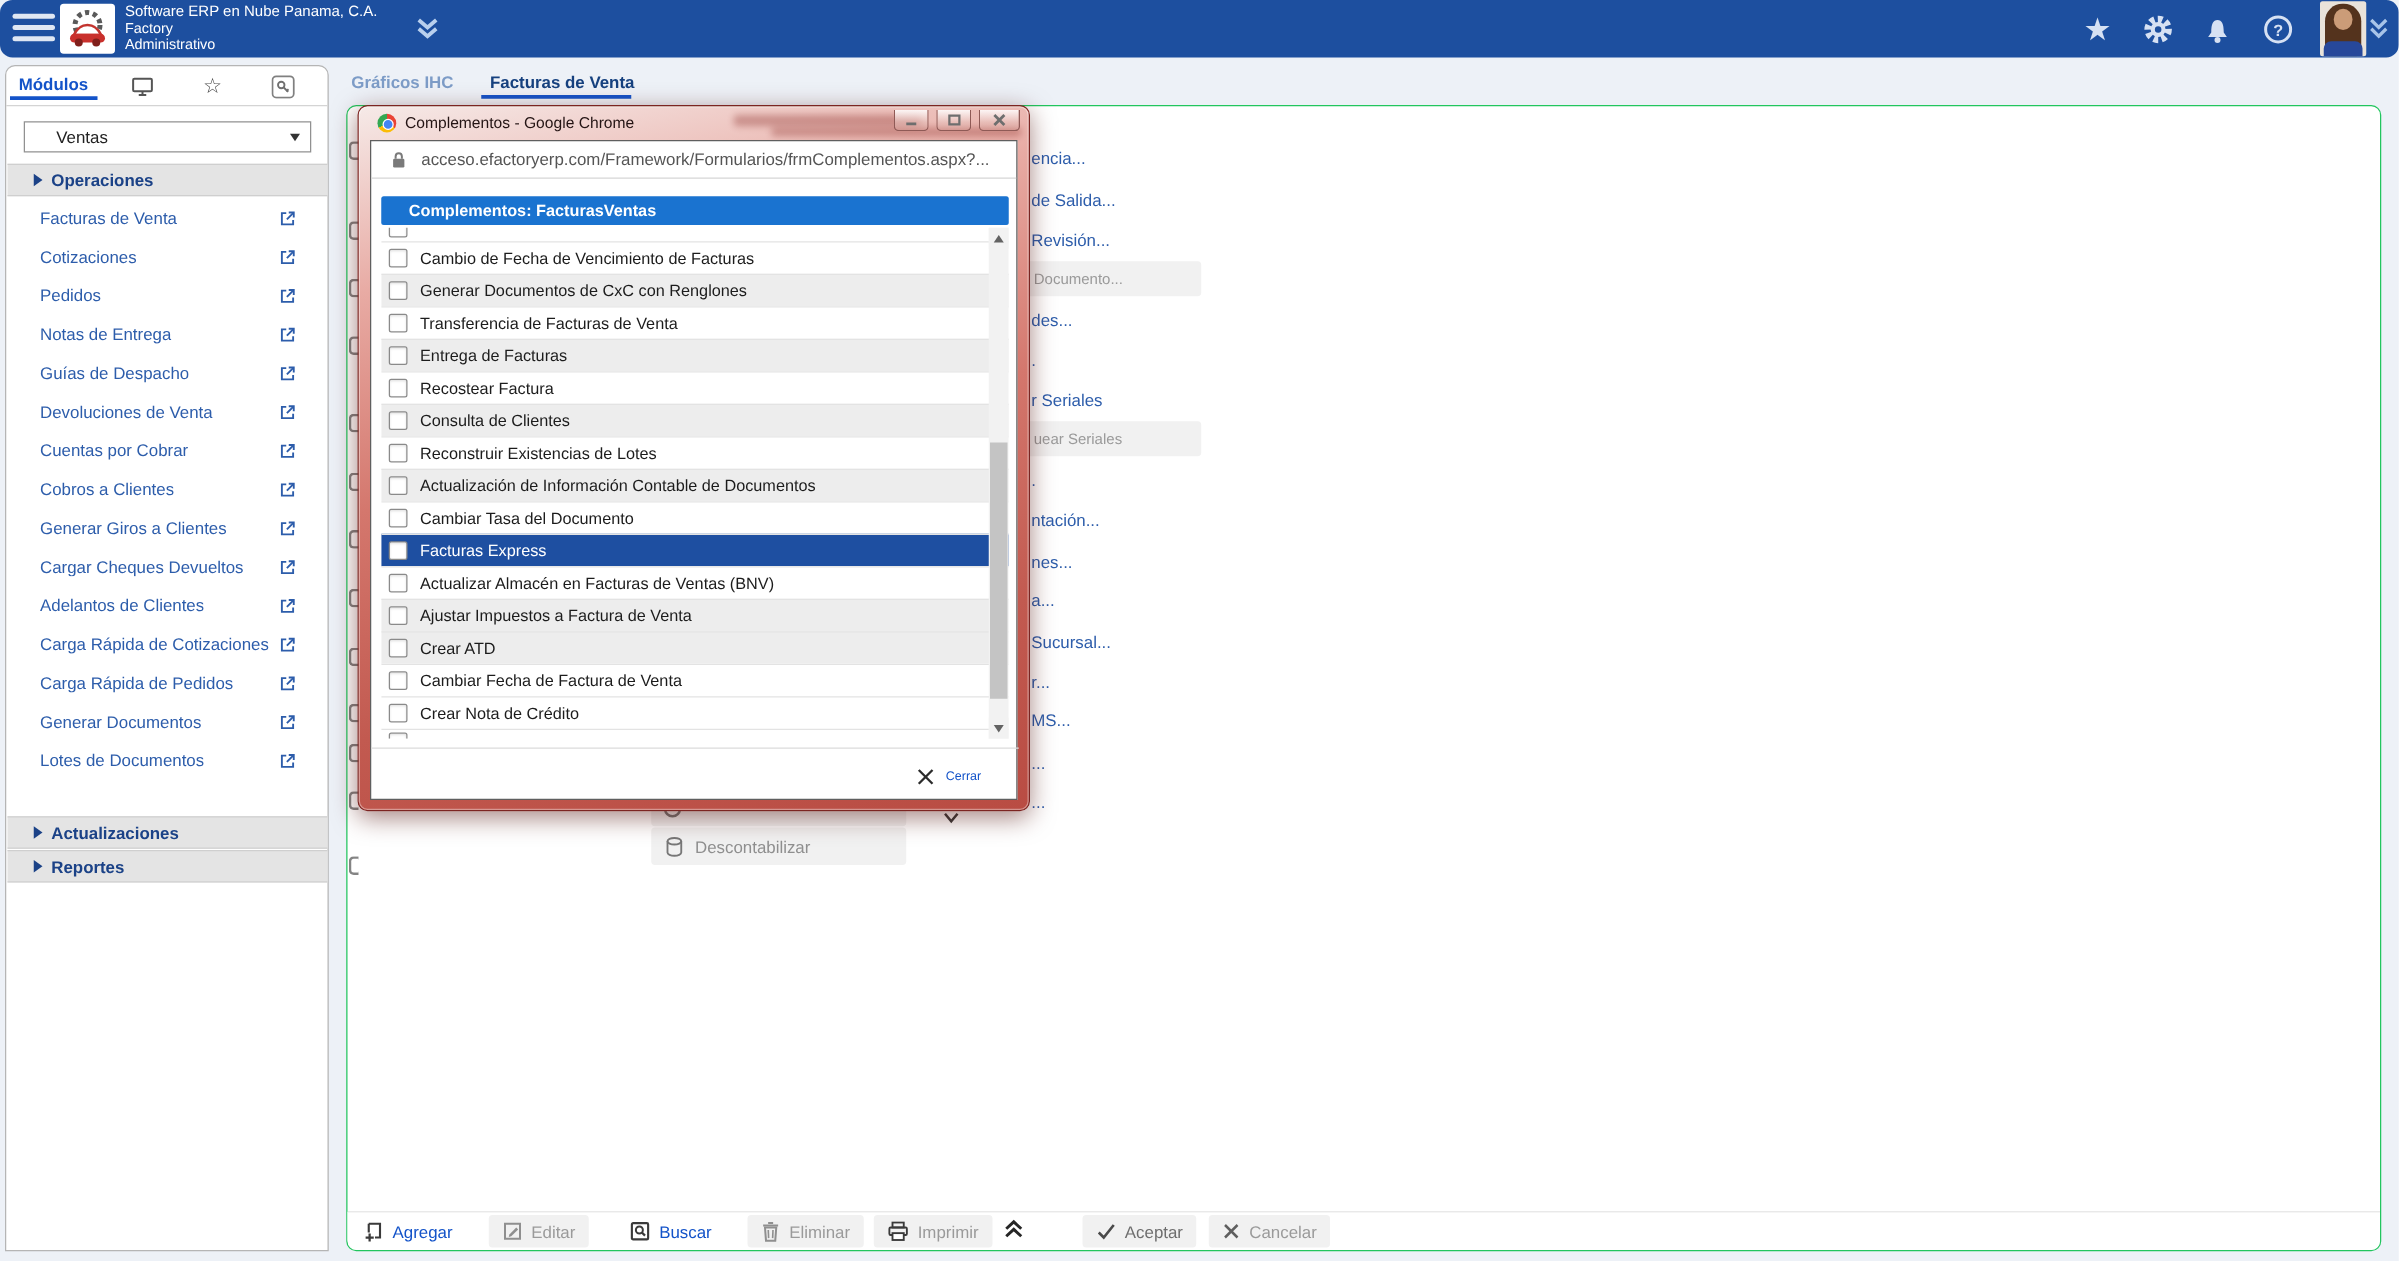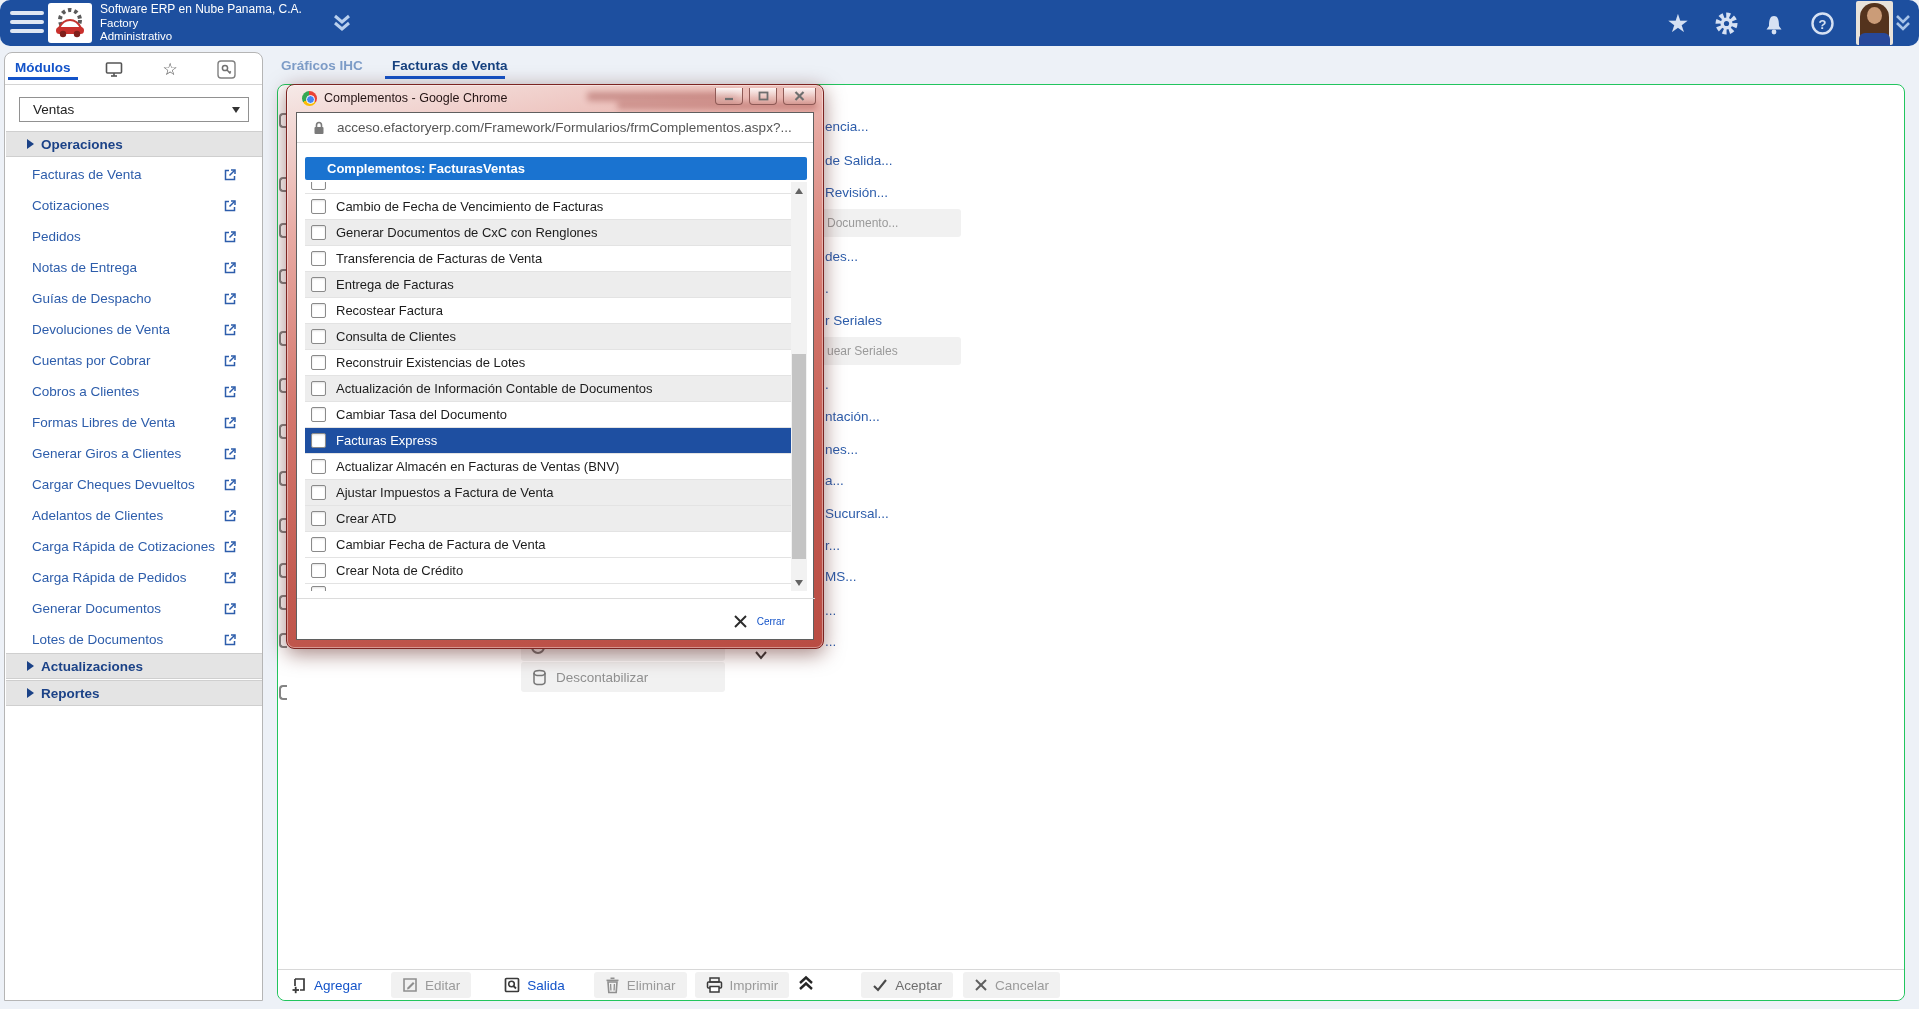--- a/index.html
+++ b/index.html
@@ -22,21 +22,21 @@
   .avatar .face { position:absolute; left:11px; top:6px; width:15px; height:17px; background:#cb9c78; border-radius:50%; }
   .avatar .body { position:absolute; left:3px; bottom:0; width:31px; height:12px; background:#27489a; border-radius:6px 6px 0 0; }
 
   
   .sidebar { position:absolute; left:4px; top:52px; width:259px; height:949px; background:#fff; border:1px solid #b5b5b5; border-radius:8px 8px 0 0; }
   .sb-tabs { position:relative; height:32px; border-bottom:1px solid #d4d4d4; }
   .sb-tab-active { position:absolute; left:10px; top:7px; font-size:13.5px; font-weight:bold; color:#1353c9; cursor:pointer; }
   .sb-underline { position:absolute; left:3px; top:24px; width:70px; height:3px; background:#1353c9; }
   .sb-icontab { position:absolute; top:5px; width:26px; height:22px; display:flex; align-items:center; justify-content:center; cursor:pointer; }
   .sb-star { font-family:"DejaVu Sans",sans-serif; font-size:17px; color:#4a4a4a; }
-  .sb-select { position:absolute; left:14px; top:44px; width:230px; height:25px; border:1px solid #919191; background:#fff; font-size:13.5px; color:#222; display:flex; align-items:center; padding-left:13px; cursor:pointer; }
+  .sb-select { position:absolute; left:14px; top:44px; width:230px; height:25px; border:1px solid #919191; background:#fff; font-size:13.5px; color:#222; display:flex; align-items:center; padding-left:25px; cursor:pointer; }
   .sb-select .dd { position:absolute; right:8px; top:9px; width:0; height:0; border-left:4px solid transparent; border-right:4px solid transparent; border-top:6px solid #333; }
   .sb-section { position:absolute; left:1px; width:256px; height:26px; background:#e4e4e4; border-top:1px solid #cfcfcf; border-bottom:1px solid #cfcfcf; display:flex; align-items:center; cursor:pointer; }
   .sb-section .tri { width:0; height:0; border-top:5px solid transparent; border-bottom:5px solid transparent; border-left:7px solid #1b4287; margin-left:21px; }
   .sb-section .lbl { font-size:13.5px; font-weight:bold; color:#1b4287; margin-left:7px; }
   .sb-items { position:absolute; left:1px; top:106px; width:256px; }
   .sb-item { position:relative; height:31px; display:flex; align-items:center; cursor:pointer; }
   .sb-item .lbl { margin-left:26px; font-size:13.5px; color:#2d5dab; white-space:nowrap; overflow:hidden; max-width:192px; }
   .sb-item .ext { position:absolute; right:25px; top:9px; }
 
   
@@ -254,28 +254,20 @@
   </div>
         <div class="sb-item">
     <span class="lbl">Cobros a Clientes</span>
     <svg class="ext" width="14" height="14" viewBox="0 0 14 14">
       <path d="M6 2.5 H2.5 V11.5 H11.5 V8" fill="none" stroke="#2d5dab" stroke-width="1.5"></path>
       <path d="M8 2 H12 V6" fill="none" stroke="#2d5dab" stroke-width="1.5"></path>
       <line x1="6.5" y1="7.5" x2="11.7" y2="2.3" stroke="#2d5dab" stroke-width="1.5"></line>
     </svg>
   </div>
         <div class="sb-item">
-    <span class="lbl">Formas Libres de Venta</span>
-    <svg class="ext" width="14" height="14" viewBox="0 0 14 14">
-      <path d="M6 2.5 H2.5 V11.5 H11.5 V8" fill="none" stroke="#2d5dab" stroke-width="1.5"></path>
-      <path d="M8 2 H12 V6" fill="none" stroke="#2d5dab" stroke-width="1.5"></path>
-      <line x1="6.5" y1="7.5" x2="11.7" y2="2.3" stroke="#2d5dab" stroke-width="1.5"></line>
-    </svg>
-  </div>
-        <div class="sb-item">
     <span class="lbl">Generar Giros a Clientes</span>
     <svg class="ext" width="14" height="14" viewBox="0 0 14 14">
       <path d="M6 2.5 H2.5 V11.5 H11.5 V8" fill="none" stroke="#2d5dab" stroke-width="1.5"></path>
       <path d="M8 2 H12 V6" fill="none" stroke="#2d5dab" stroke-width="1.5"></path>
       <line x1="6.5" y1="7.5" x2="11.7" y2="2.3" stroke="#2d5dab" stroke-width="1.5"></line>
     </svg>
   </div>
         <div class="sb-item">
     <span class="lbl">Cargar Cheques Devueltos</span>
     <svg class="ext" width="14" height="14" viewBox="0 0 14 14">
@@ -408,21 +400,21 @@
           <path d="M5.5 10.5 L11 5 L12.5 6.5 L7 12 L5 12.5 Z" fill="#8f8f8f"></path>
         </svg>
       <span class="lbl">Editar</span>
     </div>
     <div class="tbtn link" style="margin-left:22px;">
       <svg width="16" height="16" viewBox="0 0 16 16">
           <rect x="1.5" y="1.5" width="13" height="13" rx="1" fill="none" stroke="#3a3a3a" stroke-width="1.7"></rect>
           <circle cx="7.5" cy="7" r="2.8" fill="none" stroke="#3a3a3a" stroke-width="1.6"></circle>
           <line x1="9.5" y1="9" x2="12" y2="11.5" stroke="#3a3a3a" stroke-width="1.8"></line>
         </svg>
-      <span class="lbl">Salida</span>
+      <span class="lbl">Buscar</span>
     </div>
     <div class="tbtn gray" style="margin-left:18px;">
       <svg width="15" height="17" viewBox="0 0 15 17">
           <path d="M3 5 H12 L11.2 15.5 H3.8 Z" fill="none" stroke="#8f8f8f" stroke-width="1.6"></path>
           <line x1="1.5" y1="3.4" x2="13.5" y2="3.4" stroke="#8f8f8f" stroke-width="1.6"></line>
           <line x1="5.5" y1="1.3" x2="9.5" y2="1.3" stroke="#8f8f8f" stroke-width="1.6"></line>
           <line x1="5.6" y1="7" x2="5.9" y2="13.5" stroke="#8f8f8f" stroke-width="1.3"></line>
           <line x1="9.4" y1="7" x2="9.1" y2="13.5" stroke="#8f8f8f" stroke-width="1.3"></line>
         </svg>
       <span class="lbl">Eliminar</span>

